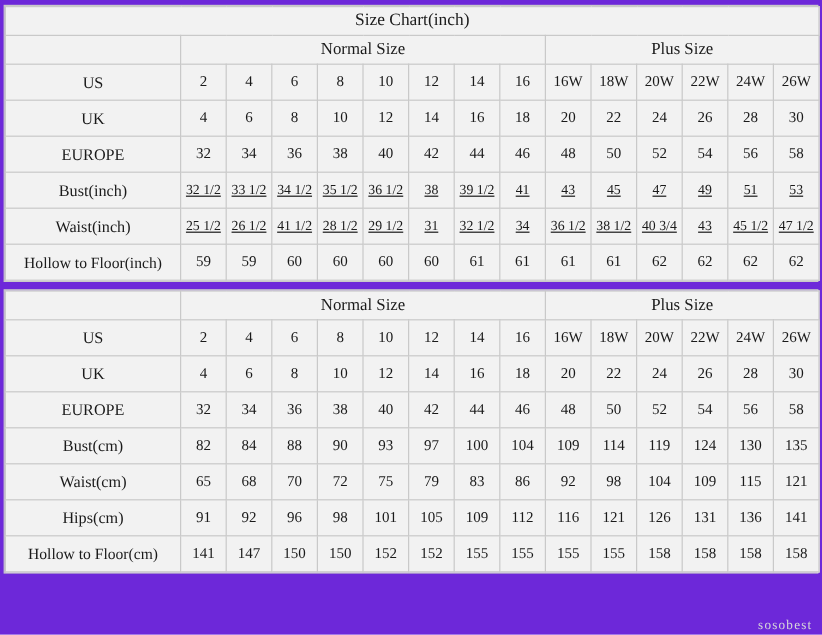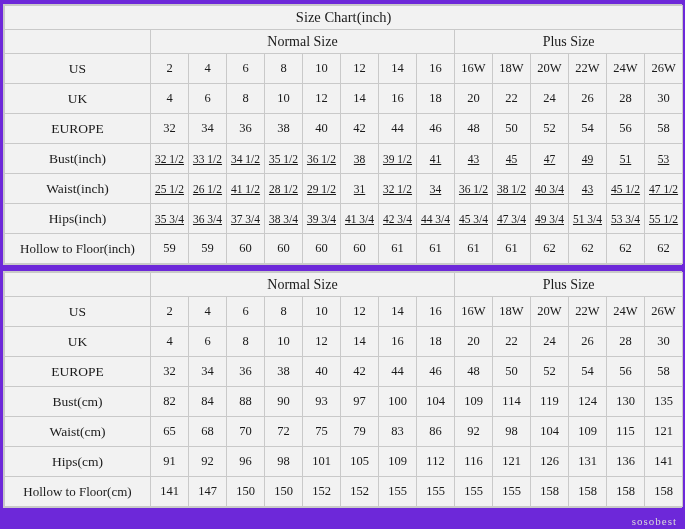--- a/index.html
+++ b/index.html
@@ -191,37 +191,20 @@
           <td class="val tight">32 1/2</td>
           <td class="val tight">34</td>
           <td class="val tight">36 1/2</td>
           <td class="val tight">38 1/2</td>
           <td class="val tight">40 3/4</td>
           <td class="val tight">43</td>
           <td class="val tight">45 1/2</td>
           <td class="val tight">47 1/2</td>
         </tr>
 
-        <tr>
-          <td class="rowlabel">Hips(inch)</td>
-          <td class="val tight">35 3/4</td>
-          <td class="val tight">36 3/4</td>
-          <td class="val tight">37 3/4</td>
-          <td class="val tight">38 3/4</td>
-          <td class="val tight">39 3/4</td>
-          <td class="val tight">41 3/4</td>
-          <td class="val tight">42 3/4</td>
-          <td class="val tight">44 3/4</td>
-          <td class="val tight">45 3/4</td>
-          <td class="val tight">47 3/4</td>
-          <td class="val tight">49 3/4</td>
-          <td class="val tight">51 3/4</td>
-          <td class="val tight">53 3/4</td>
-          <td class="val tight">55 1/2</td>
-        </tr>
 
         <tr>
           <td class="rowlabel small">Hollow to Floor(inch)</td>
           <td class="val">59</td>
           <td class="val">59</td>
           <td class="val">60</td>
           <td class="val">60</td>
           <td class="val">60</td>
           <td class="val">60</td>
           <td class="val">61</td>

